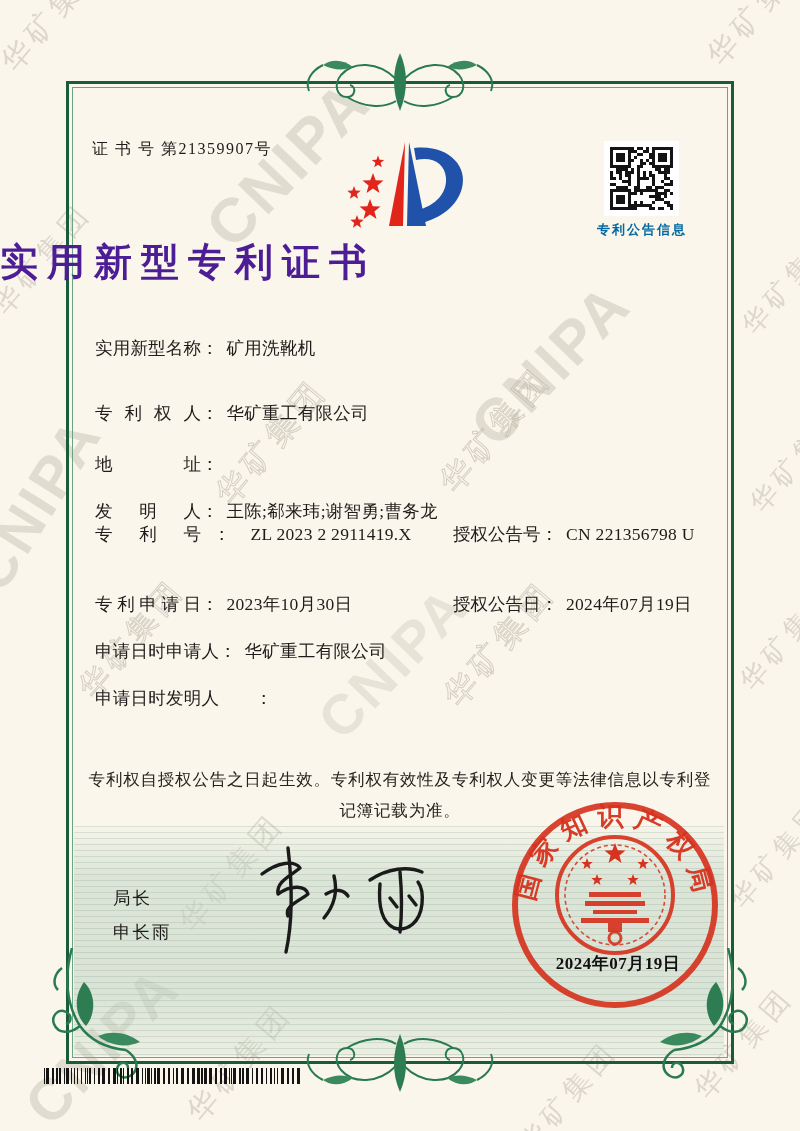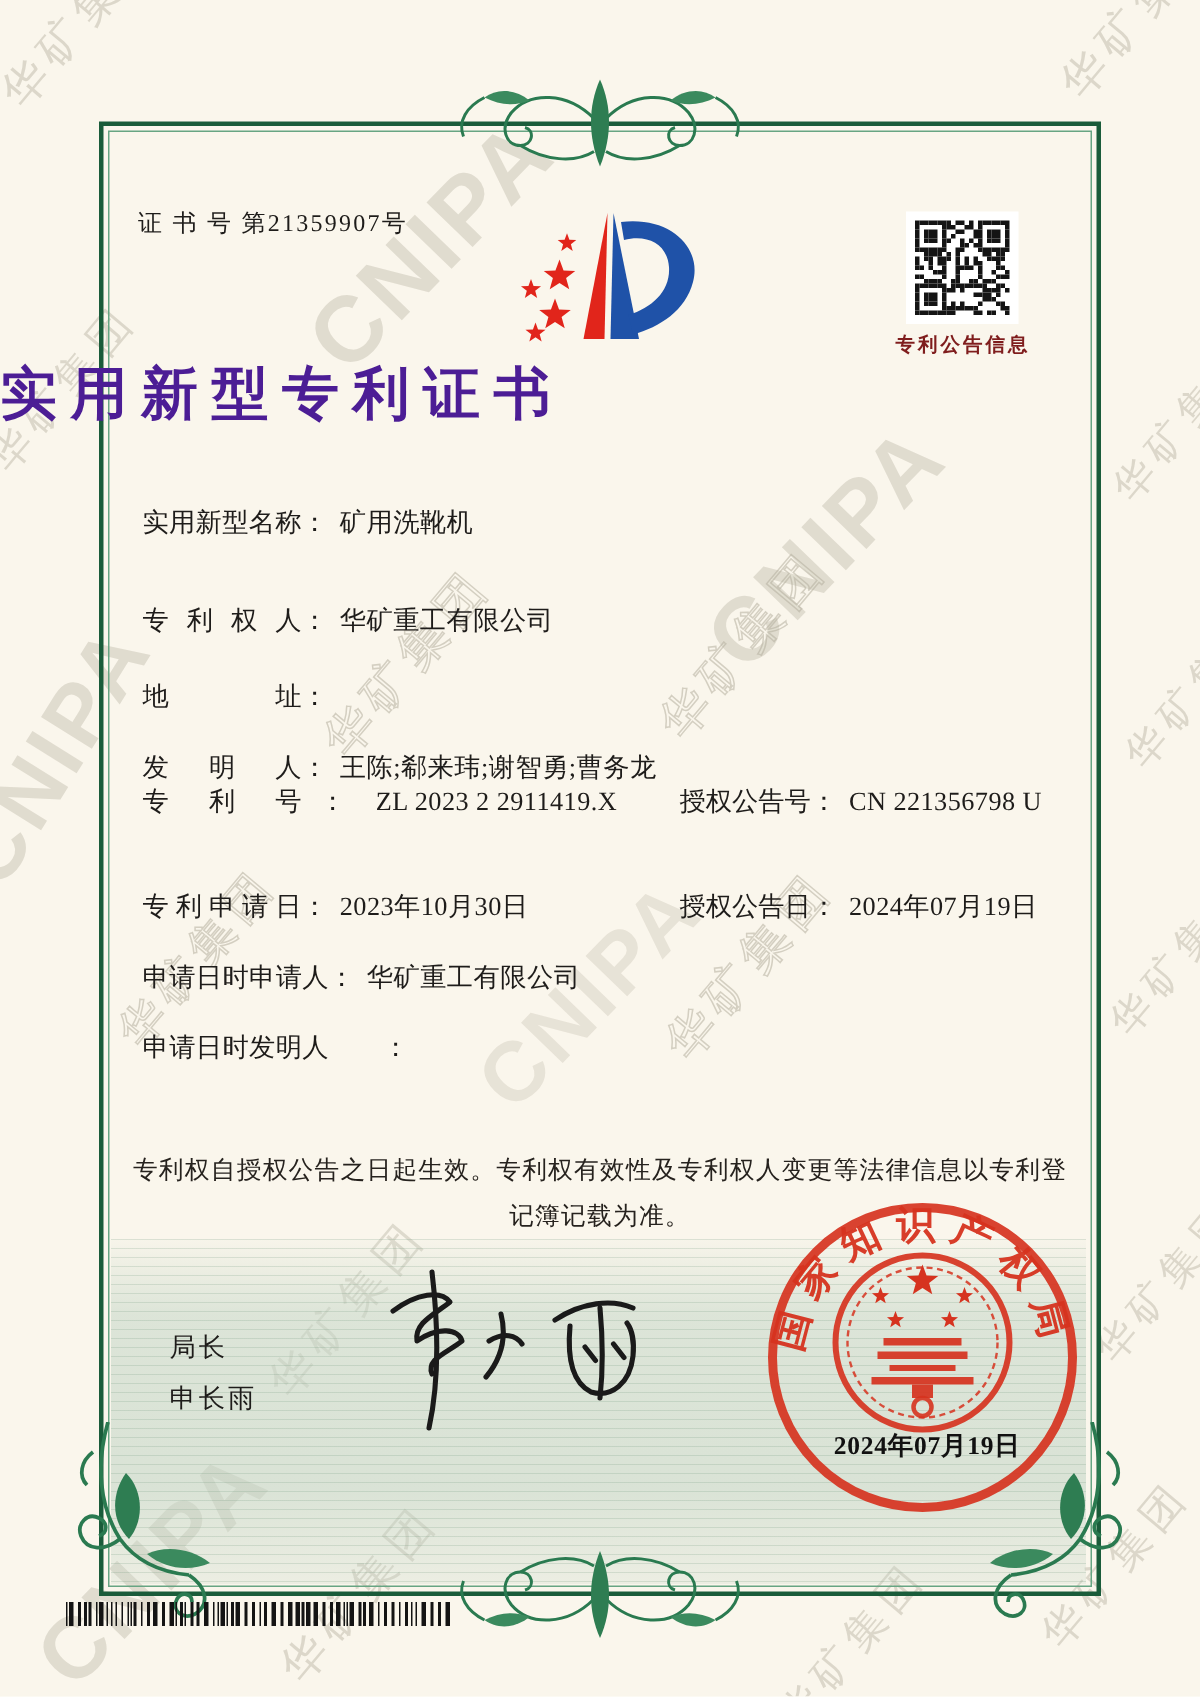--- a/index.html
+++ b/index.html
@@ -597,21 +597,21 @@
           <div class="on"></div>
           <div class="on"></div>
           <div></div>
           <div class="on"></div>
           <div class="on"></div>
           <div></div>
           <div></div>
           <div class="on"></div>
         </div>
       </div>
-    <div class="qr-label" id="qr-label" style="color: #7f1d1d;">专利公告信息</div>
+    <div class="qr-label" id="qr-label" style="color: #0369a1;">专利公告信息</div>
 
     <div class="title">实用新型专利证书</div>
 
     <div class="rows">
       <div class="row" style="top:336px;">
         <span class="lab">实用新型名称</span>
           <span>：</span>
         <span class="val">矿用洗靴机</span>
       </div>
       <div class="row" style="top:401px;">

